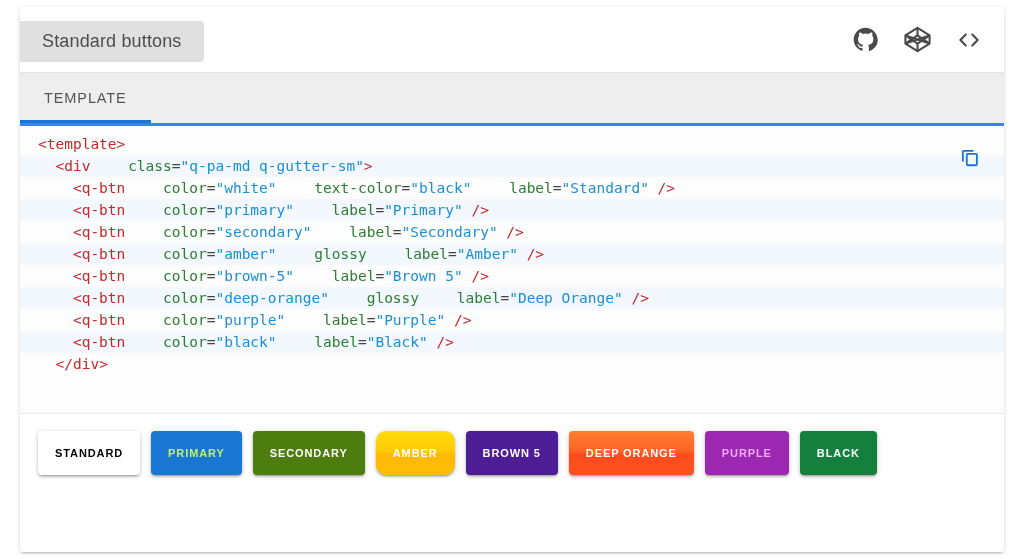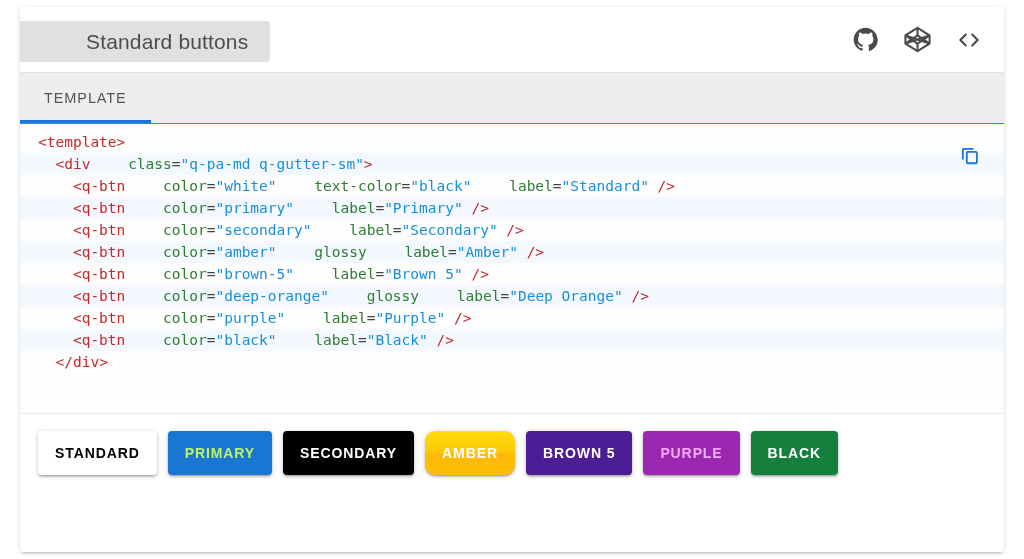--- a/index.html
+++ b/index.html
@@ -59,25 +59,24 @@
     top: 14px;
     height: 41px;
     background: #e0e0e0;
     border-radius: 4px;
     display: flex;
     align-items: center;
     padding: 0 22px 0 32px;
     z-index: 5;
   }
   .title-tag-text {
-    font-size: 21px;
+    font-size: 18px;
     color: #4d4d4d;
     letter-spacing: 0.15px;
     white-space: nowrap;
-    margin-left: 44px;
   }
 
   
   .tabbar {
     position: absolute;
     left: 0; top: 65px;
     width: 984px;
     height: 51px;
     background: #eeeeee;
     border-top: 1px solid #e2e2e2;
@@ -101,21 +100,21 @@
     background: #1976d2;
   }
 
   
   .codewrap {
     position: absolute;
     left: 0; top: 116px;
     width: 984px;
     height: 290px;
     background: #fdfdfd;
-    border-top: 1px solid #3b82f6;
+    border-top: 3px solid #3b82f6;
     overflow: hidden;
   }
   .code-lines {
     position: absolute;
     left: 0; top: 0;
     width: 984px;
     padding-top: 7px;
     font-family: "DejaVu Sans Mono", "Liberation Mono", monospace;
     font-size: 14.5px;
     line-height: 22px;
@@ -159,21 +158,21 @@
     gap: 12px 11px;
     align-content: flex-start;
   }
 
   .qbtn {
     min-height: 44px;
     padding: 0 17px;
     border: none;
     border-radius: 4px;
     font-family: "Liberation Sans", sans-serif;
-    font-size: 14px;
+    font-size: 11px;
     font-weight: 600;
     letter-spacing: 0.9px;
     text-transform: uppercase;
     display: inline-flex;
     align-items: center;
     justify-content: center;
     cursor: pointer;
     box-shadow: 0 1px 5px rgba(0,0,0,0.2), 0 2px 2px rgba(0,0,0,0.14), 0 3px 1px -2px rgba(0,0,0,0.12);
     white-space: nowrap;
   }
@@ -236,22 +235,23 @@
           <div class="cl"><span class="tk-plain">    </span><span class="tk-punc">&lt;</span><span class="tk-tag">q-btn</span><span class="tk-plain"> </span><span class="tk-attr">color</span><span class="tk-plain">=</span><span class="tk-val">"purple"</span><span class="tk-plain"> </span><span class="tk-attr">label</span><span class="tk-plain">=</span><span class="tk-val">"Purple"</span><span class="tk-plain"> </span><span class="tk-punc">/&gt;</span></div>
           <div class="cl odd"><span class="tk-plain">    </span><span class="tk-punc">&lt;</span><span class="tk-tag">q-btn</span><span class="tk-plain"> </span><span class="tk-attr">color</span><span class="tk-plain">=</span><span class="tk-val">"black"</span><span class="tk-plain"> </span><span class="tk-attr">label</span><span class="tk-plain">=</span><span class="tk-val">"Black"</span><span class="tk-plain"> </span><span class="tk-punc">/&gt;</span></div>
           <div class="cl"><span class="tk-plain">  </span><span class="tk-punc">&lt;/</span><span class="tk-tag">div</span><span class="tk-punc">&gt;</span></div>
         </div>
     </div>
 
     <div class="demo">
       <div class="btn-row" id="btn-row">
           <button class="qbtn" style="color: rgb(0, 0, 0); background: rgb(255, 255, 255);">Standard</button>
           <button class="qbtn" style="color: #bef264; background: rgb(25, 118, 210);">Primary</button>
-          <button class="qbtn" style="color: rgb(255, 255, 255); background: #000000;">Secondary</button>
+          <button class="qbtn" style="color: rgb(255, 255, 255); background: #4d7c0f;">Secondary</button>
           <button class="qbtn" style="color: rgb(255, 255, 255); background: linear-gradient(rgba(255, 255, 255, 0.45) 0%, rgba(255, 255, 255, 0.12) 47%, rgba(0, 0, 0, 0.14) 53%, rgba(0, 0, 0, 0.05) 100%), rgb(255, 193, 7); background-blend-mode: overlay, normal; border-radius: 10px;">Amber</button>
           <button class="qbtn" style="color: rgb(255, 255, 255); background: #4c1d95;">Brown 5</button>
+          <button class="qbtn" style="color: rgb(255, 255, 255); background: linear-gradient(rgba(255, 255, 255, 0.45) 0%, rgba(255, 255, 255, 0.12) 47%, rgba(0, 0, 0, 0.14) 53%, rgba(0, 0, 0, 0.05) 100%), rgb(255, 87, 34); background-blend-mode: overlay, normal;">Deep Orange</button>
           <button class="qbtn" style="color: #f0abfc; background: rgb(156, 39, 176);">Purple</button>
           <button class="qbtn" style="color: rgb(255, 255, 255); background: #15803d;">Black</button>
         </div>
     </div>
 
   </div>
 </div>
 
 </body></html>

